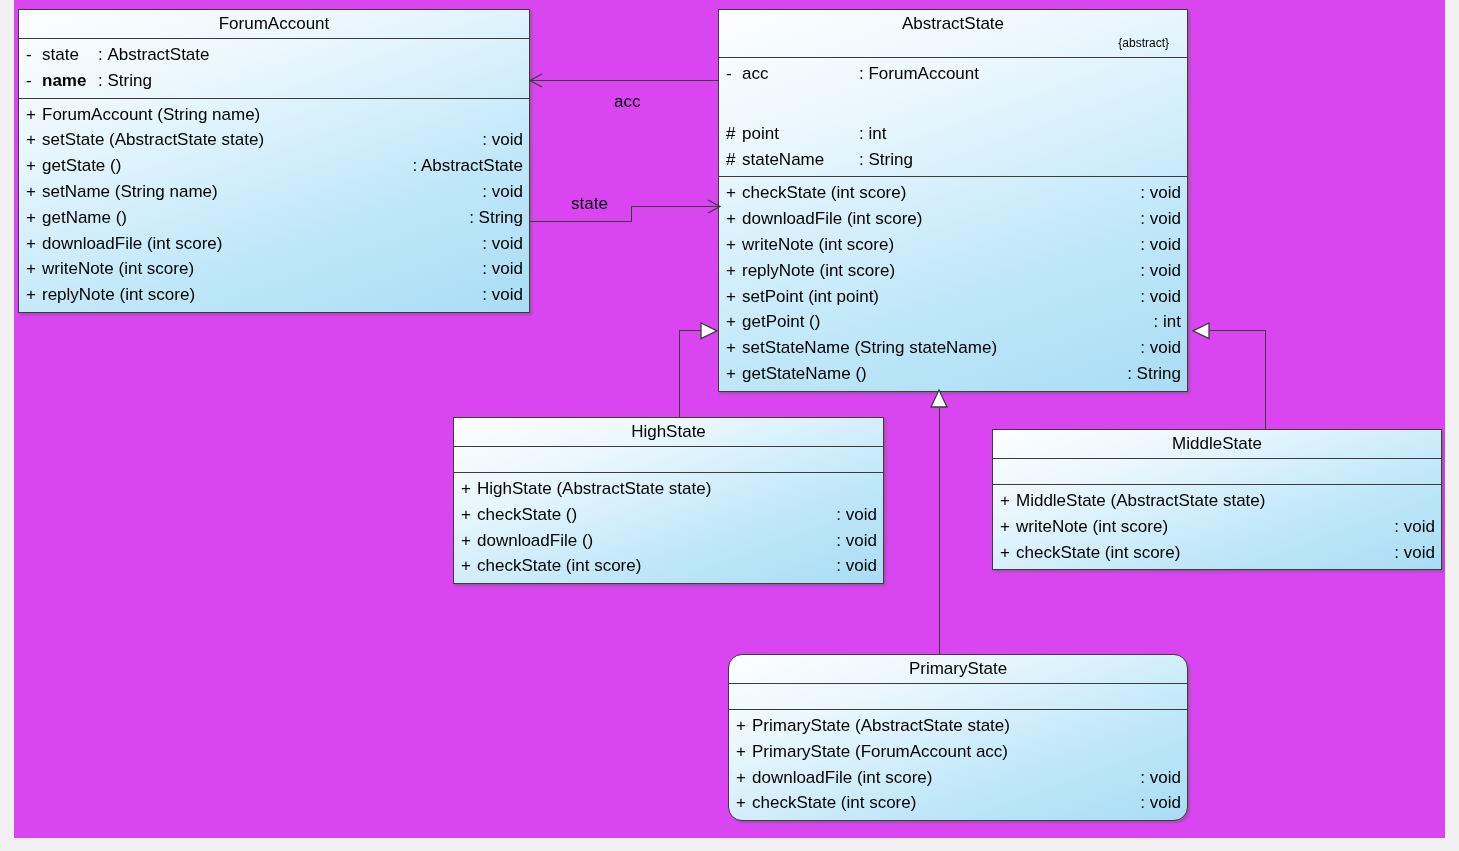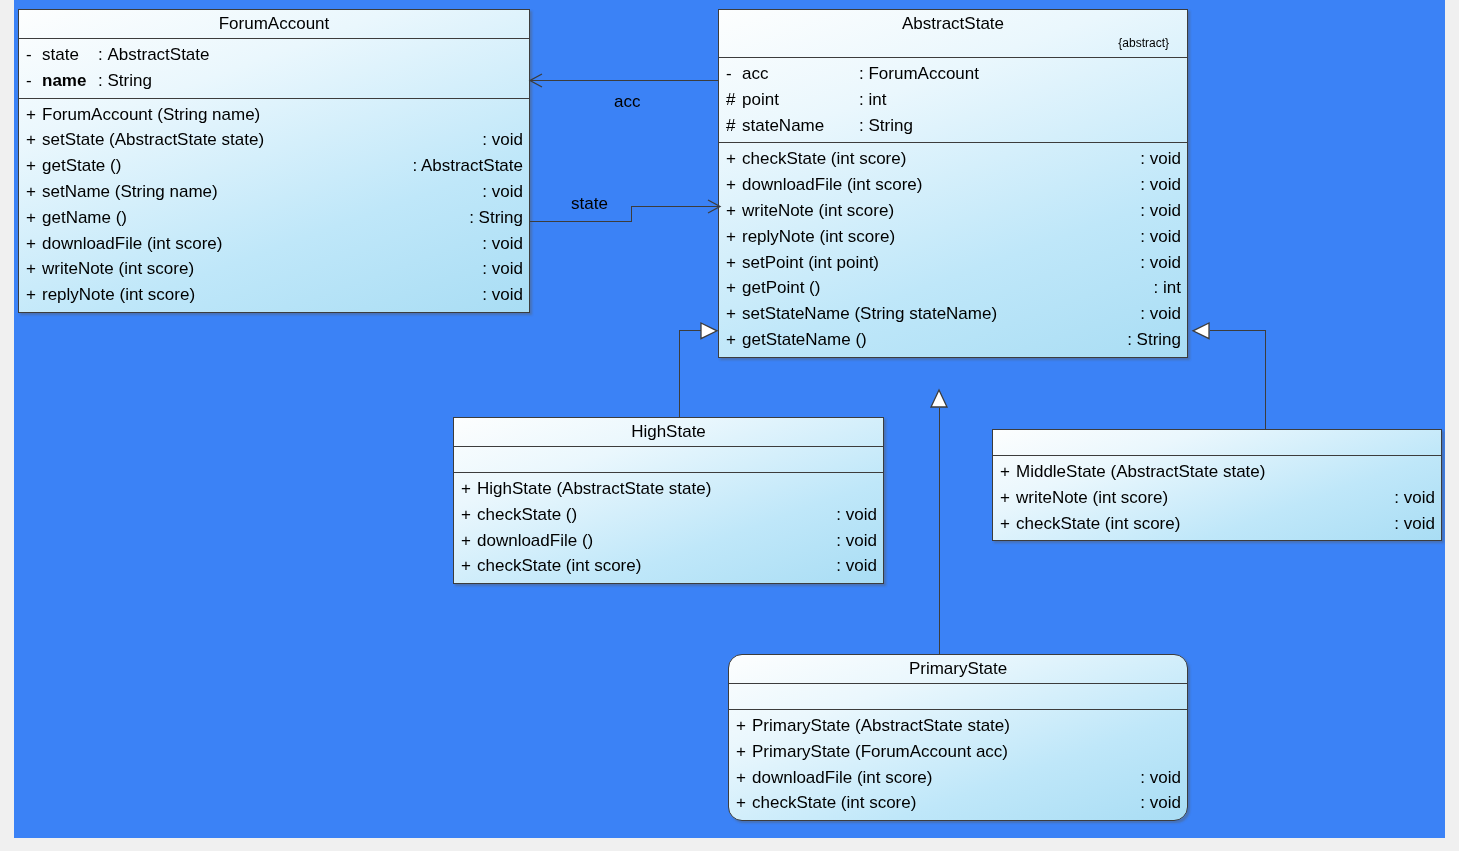--- a/index.html
+++ b/index.html
@@ -15,21 +15,21 @@
     height: 851px;
     background: #f0f0f0;
     overflow: hidden;
   }
   #canvas {
     position: absolute;
     left: 14px;
     top: 0px;
     width: 1431px;
     height: 838px;
-    background: #3b82f6;
+    background: #d946ef;
     overflow: hidden;
   }
 
   
   .uml-class {
     position: absolute;
     box-sizing: border-box;
     border: 1px solid #3c3c3c;
     background: linear-gradient(160deg, #fdfefe 0%, #eaf7fd 28%, #bfe7f9 68%, #a9ddf4 100%);
     box-shadow: 2px 2px 2px rgba(90,90,90,0.40);
@@ -189,21 +189,21 @@
         <span class="uml-stereotype">{abstract}</span>
       </div>
       <div class="uml-compartment">
         <div class="uml-row attr">
           <span class="vis">-</span>
           <span class="nm" style="display:inline-block;width:117px;">acc</span>
           <span class="sig">:&nbsp;<span>ForumAccount</span></span>
         </div>
         <div class="uml-row attr">
           <span class="vis">#</span>
-          <span class="nm" style="display:inline-block;width:117px;">point</span>
+          <span class="nm" style="display:inline-block;width:117px;margin-top:34px;">point</span>
           <span class="sig">:&nbsp;<span>int</span></span>
         </div>
         <div class="uml-row attr">
           <span class="vis">#</span>
           <span class="nm" style="display:inline-block;width:117px;">stateName</span>
           <span class="sig">:&nbsp;<span>String</span></span>
         </div>
       </div>
       <div class="uml-compartment">
         <div class="uml-row">
@@ -272,20 +272,23 @@
         </div>
         <div class="uml-row">
           <span class="vis">+</span>
           <span class="sig">checkState (int score)</span>
           <span class="rtype">: void</span>
         </div>
       </div>
     </div>
 
     <div class="uml-class" style="left:978px; top:429px; width:450px;">
+      <div class="uml-title">
+        <span>MiddleState</span>
+      </div>
       <div class="uml-compartment empty"></div>
       <div class="uml-compartment">
         <div class="uml-row">
           <span class="vis">+</span>
           <span class="sig">MiddleState (AbstractState state)</span>
           <span class="rtype"></span>
         </div>
         <div class="uml-row">
           <span class="vis">+</span>
           <span class="sig">writeNote (int score)</span>

